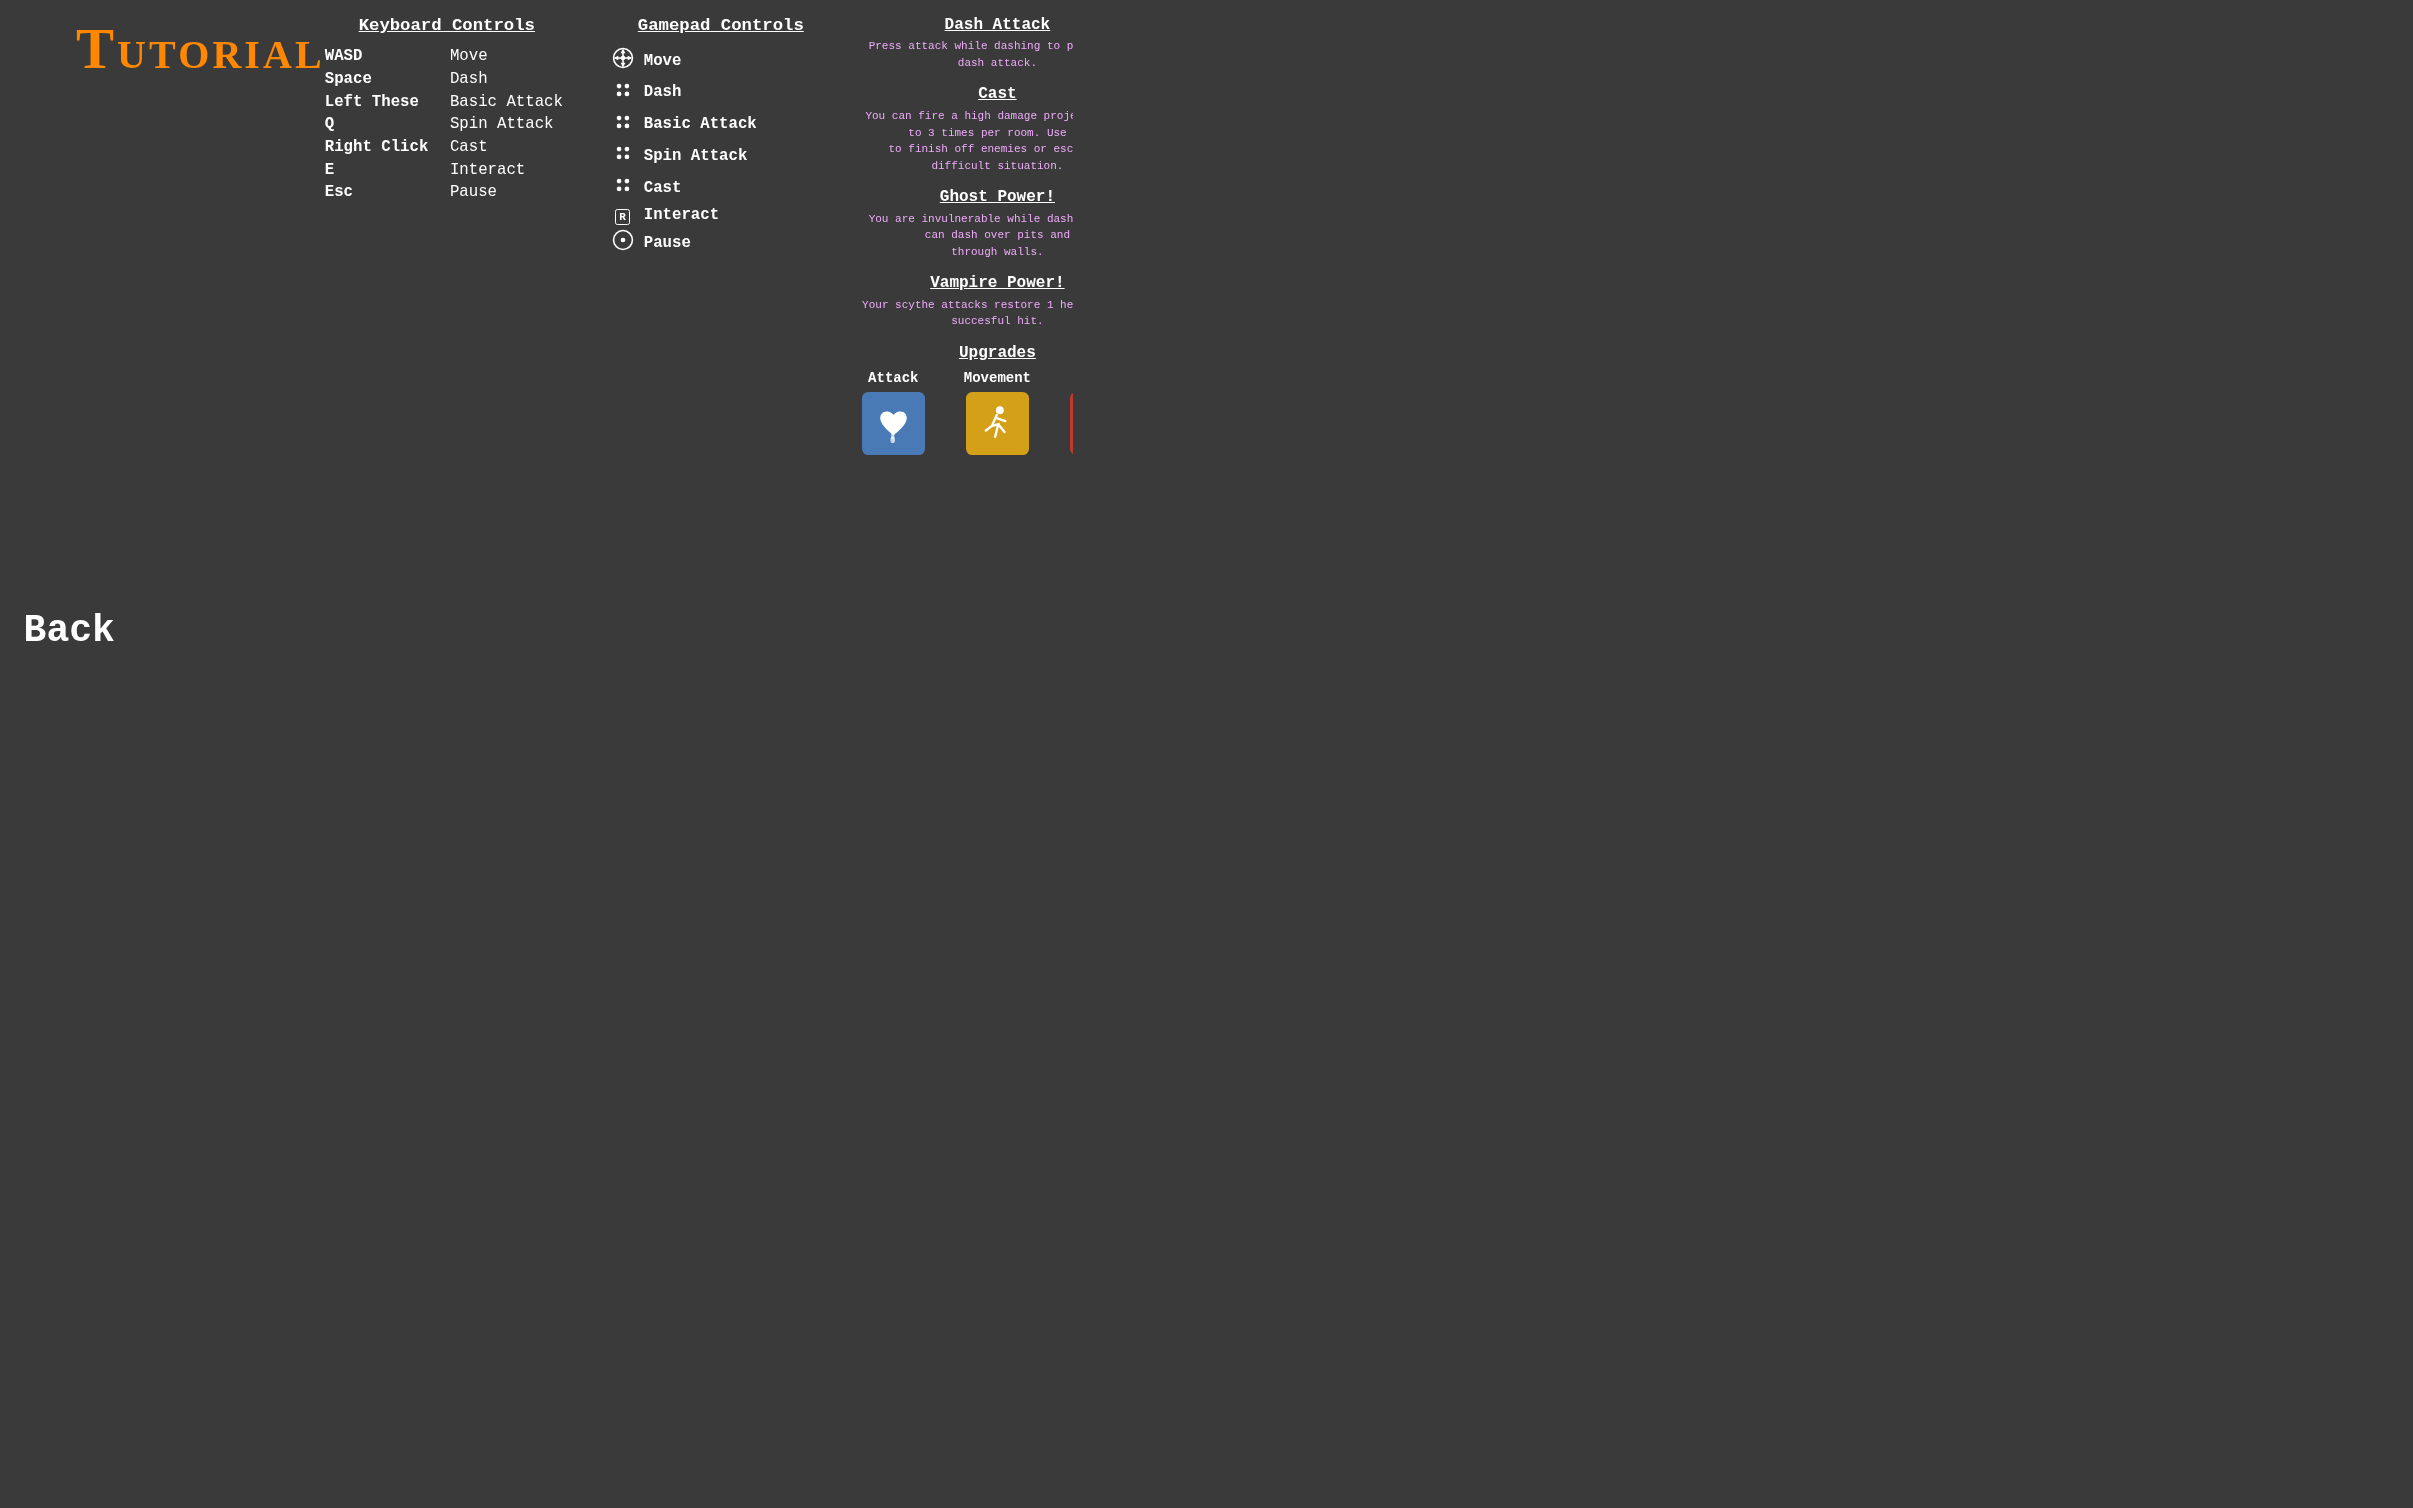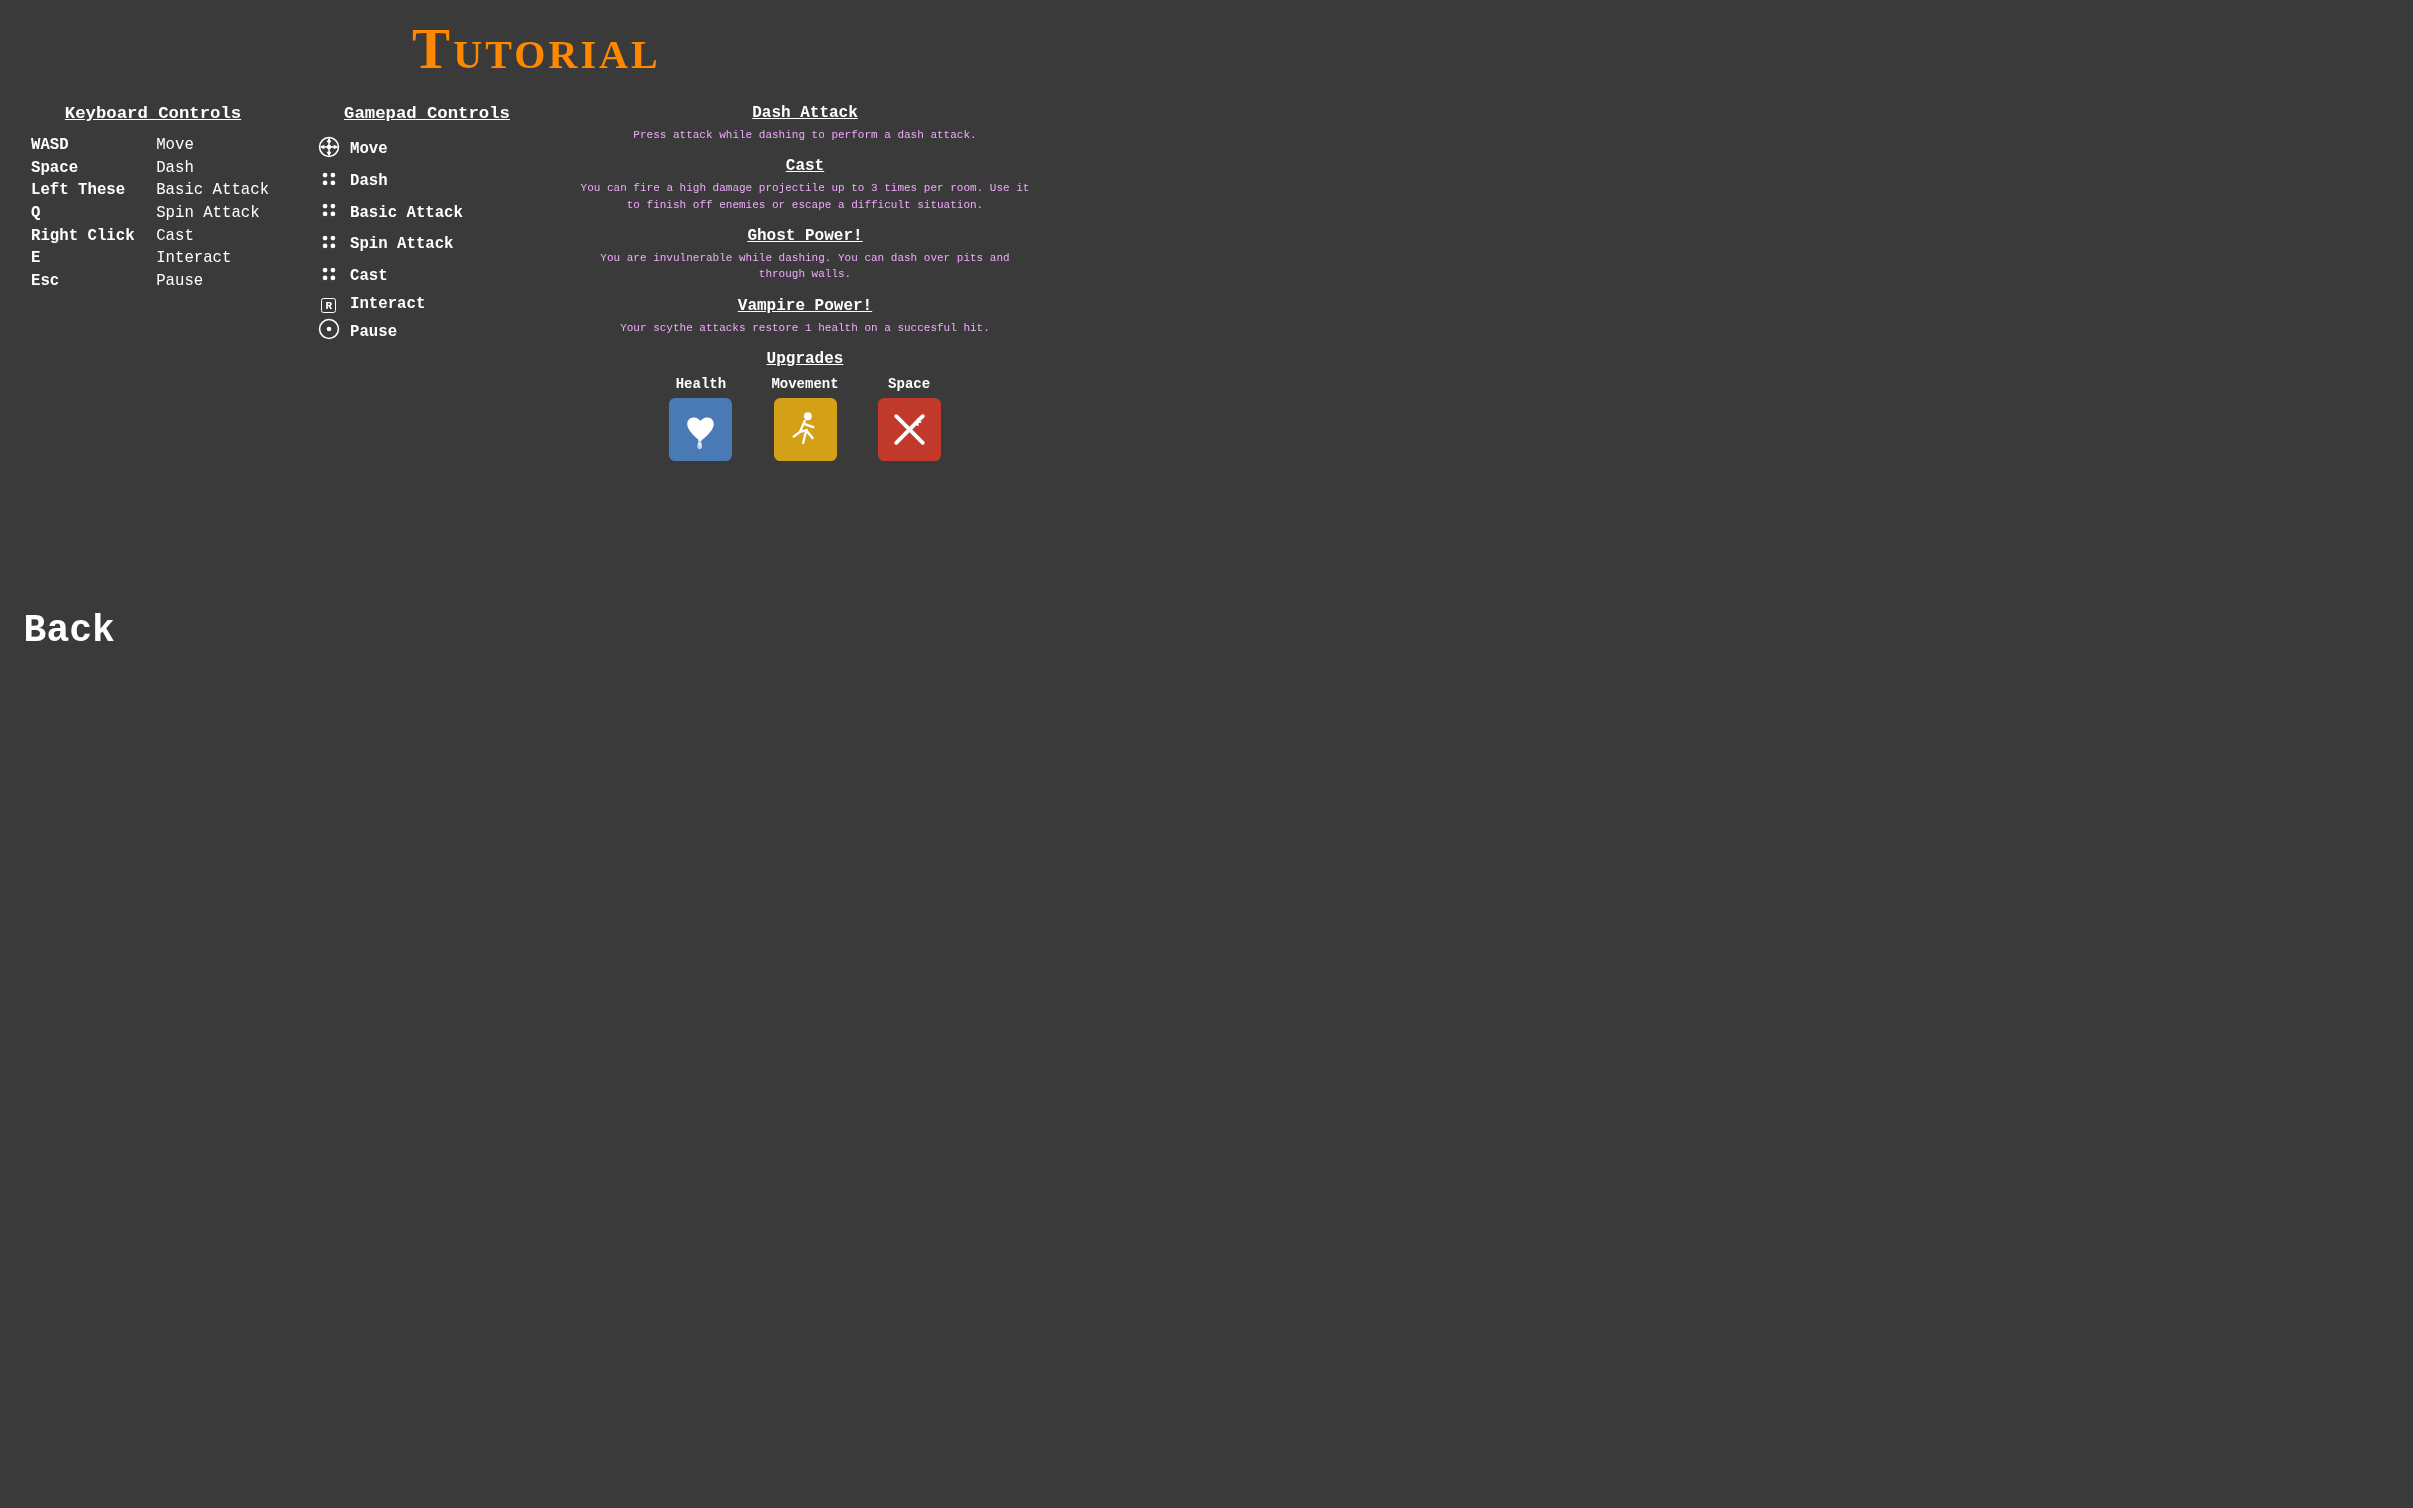--- a/index.html
+++ b/index.html
@@ -12,21 +12,22 @@
       min-height: 670px;
       overflow: hidden;
       position: relative;
     }
 
     .page {
       width: 1073px;
       min-height: 670px;
       padding: 15.7px 31px 31px 31px;
       display: flex;
-      flex-direction: column;
+      flex-direction: row;
+      margin-left: 45px;
     }
 
     .title {
       text-align: center;
       font-size: 57px;
       color: #ff8800;
       font-family: Georgia, serif;
       font-variant: small-caps;
       font-weight: bold;
       letter-spacing: 3.1px;
@@ -332,21 +333,21 @@
         <div class="info-title">Vampire Power!</div>
         <div class="info-text">Your scythe attacks restore 1 health on a succesful hit.</div>
       </div>
 
       <div class="info-block">
         <div class="info-title">Upgrades</div>
 
         <div class="upgrades-icons">
 
           <div class="upgrade-item">
-            <span class="upgrade-label">Health</span>
+            <span class="upgrade-label">Attack</span>
             <div class="upgrade-icon upgrade-health">
               <svg width="39" height="39" viewBox="0 0 50 50" fill="white">
 
                 <path d="M25 40 C25 40 8 28 8 18 C8 12 13 8 19 10 C22 11 25 14 25 14 C25 14 28 11 31 10 C37 8 42 12 42 18 C42 28 25 40 25 40Z" fill="white"></path>
                 <rect x="22" y="35" width="4" height="10" rx="2" fill="white" opacity="0.7"></rect>
                 <ellipse cx="24" cy="46" rx="3" ry="4" fill="white" opacity="0.7"></ellipse>
               </svg>
             </div>
           </div>
 

